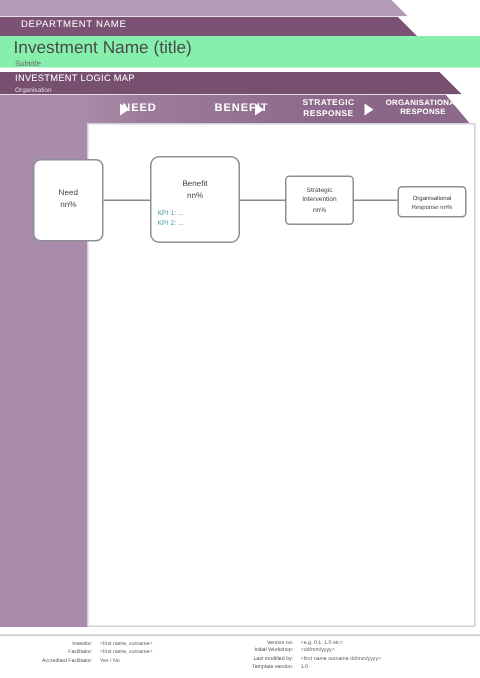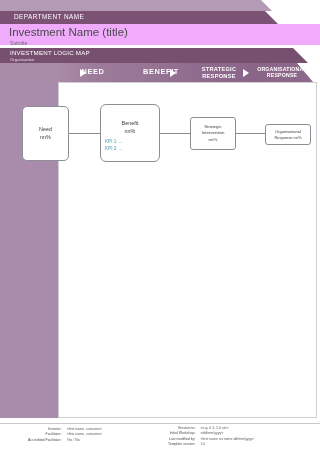--- a/index.html
+++ b/index.html
@@ -53,21 +53,21 @@
     font-weight: 400;
     white-space: nowrap;
   }
 
   
   .title-block {
     position: absolute;
     left: 0; top: 24px;
     width: 320px;
     height: 21px;
-    background: #f0abfc;
+    background: #86efac;
   }
   .inv-title {
     position: absolute;
     left: 9px;
     top: 2px;
     font-size: 11.5px;
     color: #4a4a4a;
     font-weight: 400;
     white-space: nowrap;
   }

